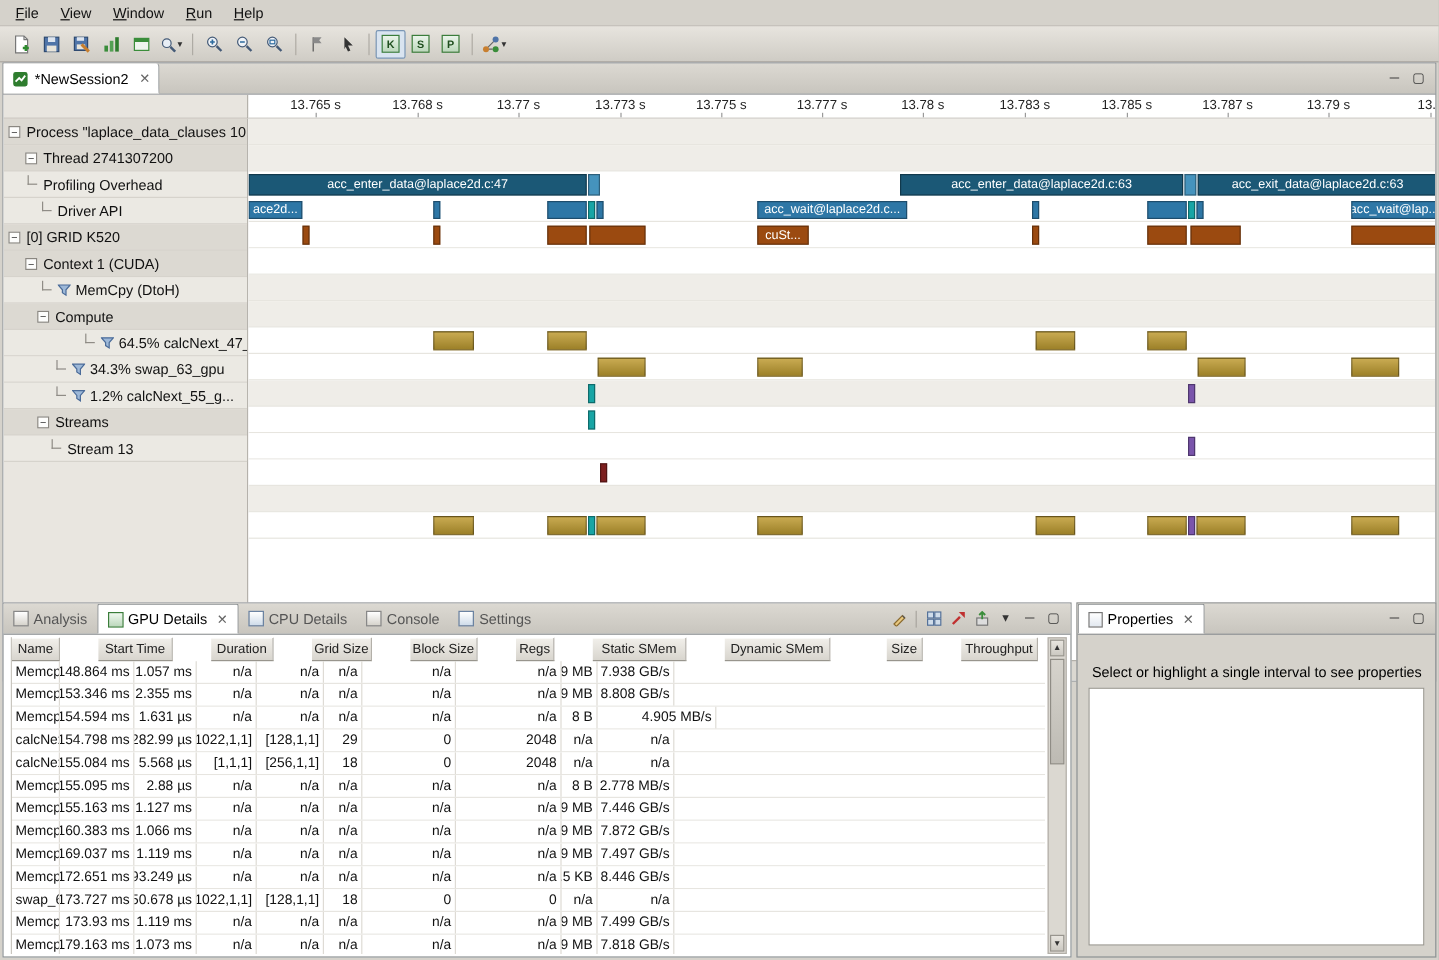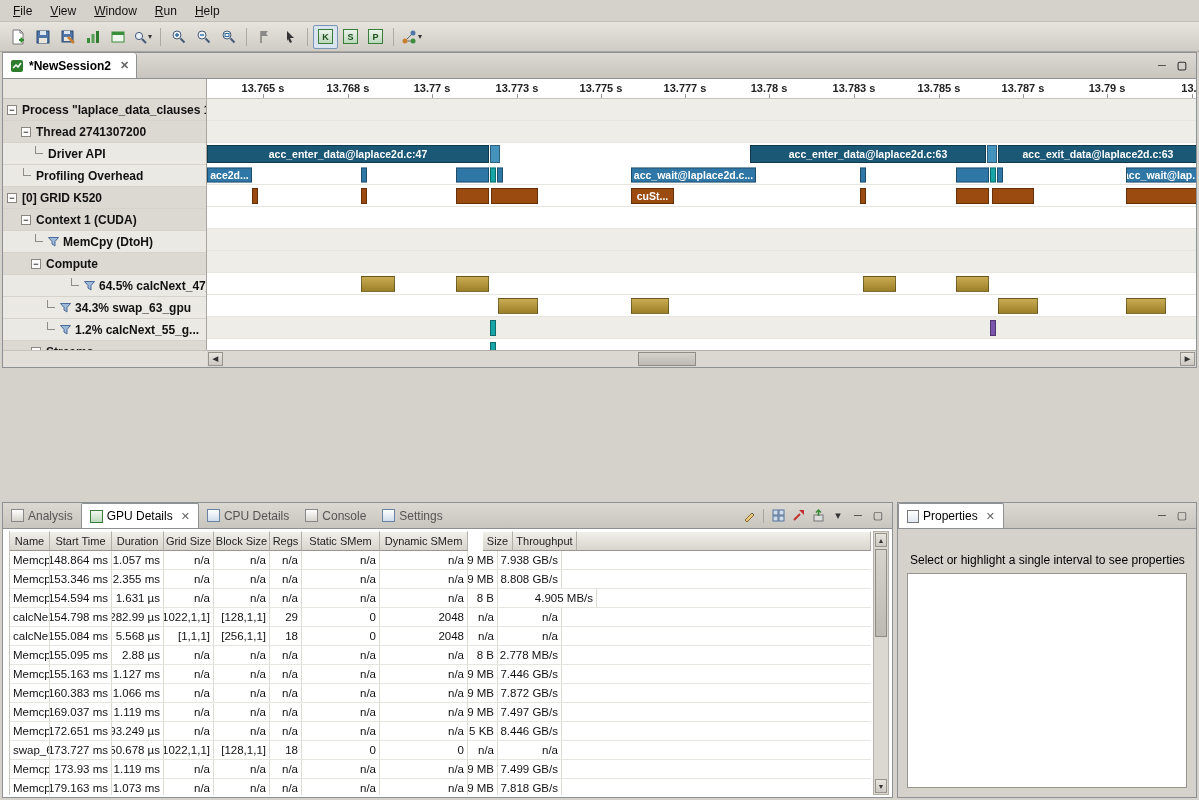--- a/index.html
+++ b/index.html
@@ -24,21 +24,21 @@
 .vtab.active{background:#fff;color:#000;border-left:1px solid #8d9193;border-right:1px solid #8d9193;border-top:1px solid #8d9193;border-top-left-radius:2px;border-top-right-radius:2px;}
 .tclose{margin-left:4px;color:#666;font-size:11px;}
 .ticon{width:13px;height:13px;border:1px solid #6b83a2;background:linear-gradient(#ffffff,#cfdcea);display:inline-block;}
 .ticon.green{border-color:#3a7d3a;background:linear-gradient(#f0f8f0,#bcd8bc);}
 .ticon.gray{border-color:#888;background:linear-gradient(#fff,#d6d3cc);}
 .viewbtns{margin-left:auto;display:flex;align-items:center;gap:2px;padding-right:5px;height:100%;}
 .vbtn{width:18px;height:18px;display:flex;align-items:center;justify-content:center;color:#333;font-size:11px;line-height:1;}
 .vsep{width:1px;height:14px;background:#a8a59e;margin:0 3px;}
 
 
-#editor{left:2px;top:52px;width:1195px;height:316px;background:#e5e5e5;font-weight:bold;}
+#editor{left:2px;top:52px;width:1195px;height:516px;background:#e5e5e5;}
 .etab{display:flex;align-items:center;gap:5px;height:25px;padding:0 7px;background:#fff;border-right:1px solid #8d9193;border-top-right-radius:3px;font-size:12px;color:#000;}
 #timeline{position:absolute;left:0;top:26px;right:0;bottom:0;background:#fff;overflow:hidden;}
 #corner{position:absolute;left:0;top:0;width:204px;height:20px;background:#e8e5df;border-bottom:1px solid #c6c3bc;border-right:1px solid #a8a59e;}
 #ruler{position:absolute;left:204px;top:0;right:0;height:20px;background:#fff;border-bottom:1px solid #c6c3bc;overflow:hidden;}
 .rlabel{position:absolute;top:3px;transform:translateX(-50%);font-size:11px;color:#222;white-space:nowrap;}
 .rtick{position:absolute;bottom:0;width:1px;height:4px;background:#999;}
 #tree{position:absolute;left:0;top:20px;width:204px;bottom:17px;background:#e9e6e0;border-right:1px solid #a8a59e;overflow:hidden;}
 .trow{display:flex;align-items:center;border-bottom:1px solid #d6d3cc;white-space:nowrap;overflow:hidden;font-size:12px;}
 .trow.grp{background:#dcd9d2;}
 .trow.leaf{background:#ebe9e3;}
@@ -53,21 +53,21 @@
 .bar{position:absolute;top:50%;transform:translateY(-50%);display:flex;align-items:center;justify-content:center;overflow:hidden;padding:0 2px;}
 .bar span{color:#fff;font-size:10.5px;white-space:nowrap;}
 #hfiller{position:absolute;left:0;bottom:0;width:204px;height:17px;background:#e2dfd9;border-top:1px solid #c6c3bc;}
 #hscroll{position:absolute;left:204px;right:0;bottom:0;height:17px;background:#dbd8d1;border-top:1px solid #b3b0a9;}
 .sarrow{position:absolute;top:1px;bottom:1px;width:15px;background:linear-gradient(#e8e5df,#ccc9c2);border:1px solid #98958e;display:flex;align-items:center;justify-content:center;font-size:7px;color:#333;}
 #hthumb{position:absolute;left:431px;width:58px;top:1px;bottom:1px;background:linear-gradient(#d6d3cc,#bdbab3);border:1px solid #8f8c85;}
 
 
 #bottomleft{left:2px;top:502px;width:891px;height:296px;background:#fff;}
 #tablewrap{position:absolute;left:6px;top:28px;right:21px;bottom:2px;overflow:hidden;background:#fff;border-left:1px solid #c9c6bf;}
-#thead{display:flex;height:20px;}
+#thead{display:flex;height:20px;gap:32px;}
 .th{background:linear-gradient(#f1efea,#d8d5ce);border-right:1px solid #b3b0a9;border-bottom:1px solid #98958d;border-top:1px solid #fff;font-size:11px;display:flex;align-items:center;justify-content:center;color:#222;flex:none;overflow:hidden;white-space:nowrap;}
 .th.fill{flex:1;}
 .tr{display:flex;height:19px;border-bottom:1px solid #e7e5e0;background:#fff;}
 .td{flex:none;font-size:11.5px;color:#111;display:flex;align-items:center;border-right:1px solid #dedbd5;padding:0 3px;overflow:hidden;white-space:nowrap;}
 .td.num{justify-content:flex-end;}
 #vscroll{position:absolute;right:3px;top:28px;bottom:2px;width:16px;background:#dbd8d1;border:1px solid #b3b0a9;}
 .varrow{position:absolute;left:1px;right:1px;height:14px;background:linear-gradient(#e8e5df,#ccc9c2);border:1px solid #98958e;display:flex;align-items:center;justify-content:center;font-size:7px;color:#333;}
 #vthumb{position:absolute;left:1px;right:1px;top:17px;height:88px;background:linear-gradient(#d6d3cc,#bdbab3);border:1px solid #8f8c85;}
 
 
@@ -234,27 +234,27 @@
         </div>
       <div id="tree">
           <div class="trow grp" style="height: 22px; padding-left: 4px;">
             <span class="mbox">−</span>
             <span class="tlab">Process "laplace_data_clauses 10...</span>
           </div>
           <div class="trow grp" style="height: 22px; padding-left: 18px;">
             <span class="mbox">−</span>
             <span class="tlab">Thread 2741307200</span>
           </div>
+          <div class="trow leaf" style="height: 22px; padding-left: 20px;">
+            <span class="lcorner"></span>
+            <span class="tlab">Profiling Overhead</span>
+          </div>
           <div class="trow leaf" style="height: 22px; padding-left: 32px;">
             <span class="lcorner"></span>
             <span class="tlab">Driver API</span>
-          </div>
-          <div class="trow leaf" style="height: 22px; padding-left: 20px;">
-            <span class="lcorner"></span>
-            <span class="tlab">Profiling Overhead</span>
           </div>
           <div class="trow grp" style="height: 22px; padding-left: 4px;">
             <span class="mbox">−</span>
             <span class="tlab">[0] GRID K520</span>
           </div>
           <div class="trow grp" style="height: 22px; padding-left: 18px;">
             <span class="mbox">−</span>
             <span class="tlab">Context 1 (CUDA)</span>
           </div>
           <div class="trow leaf" style="height: 22px; padding-left: 32px;">

